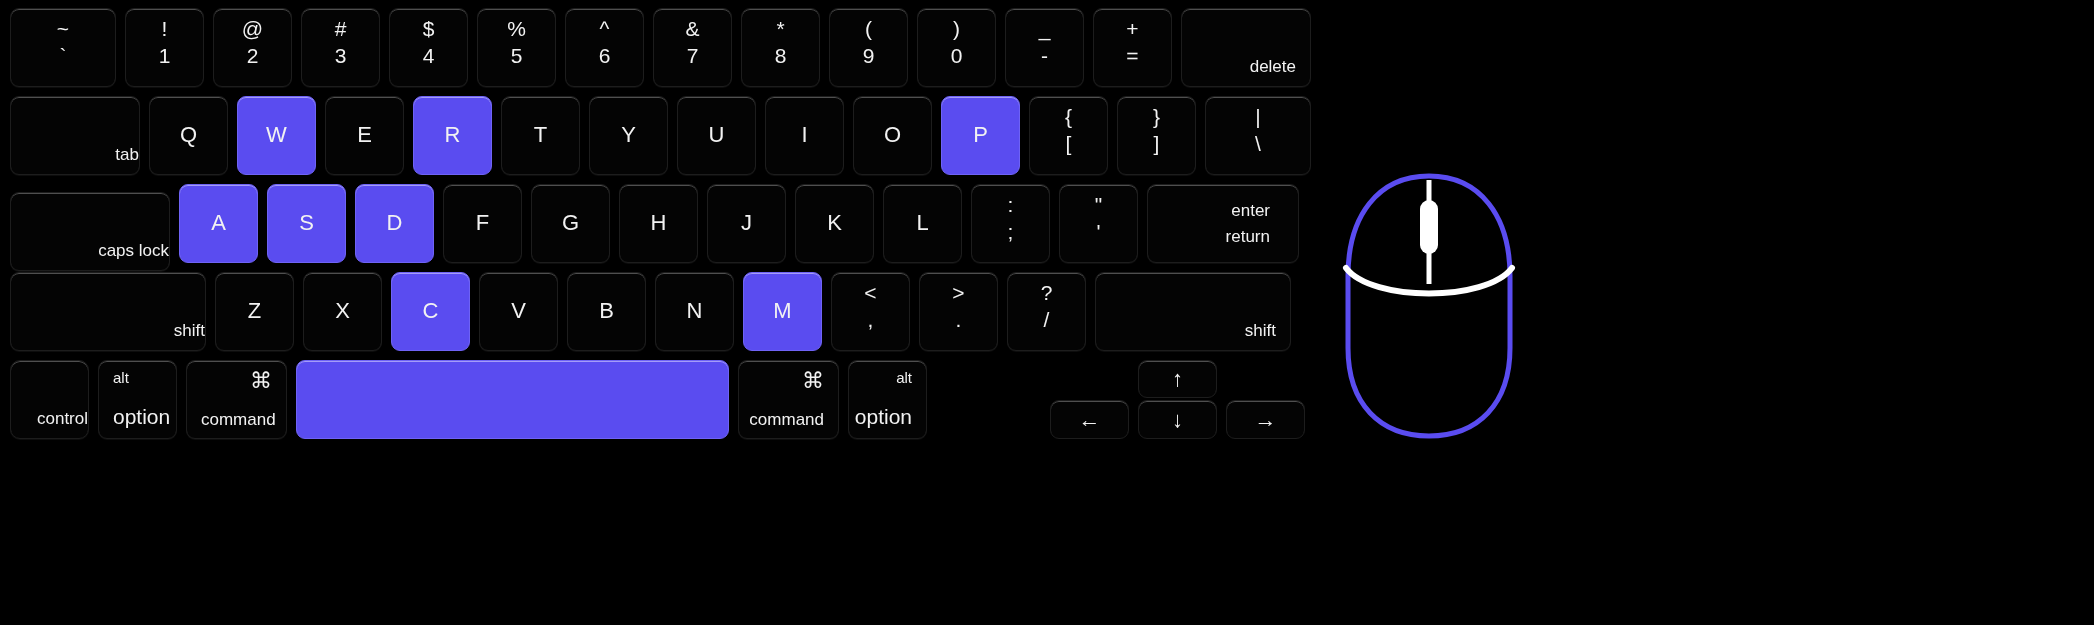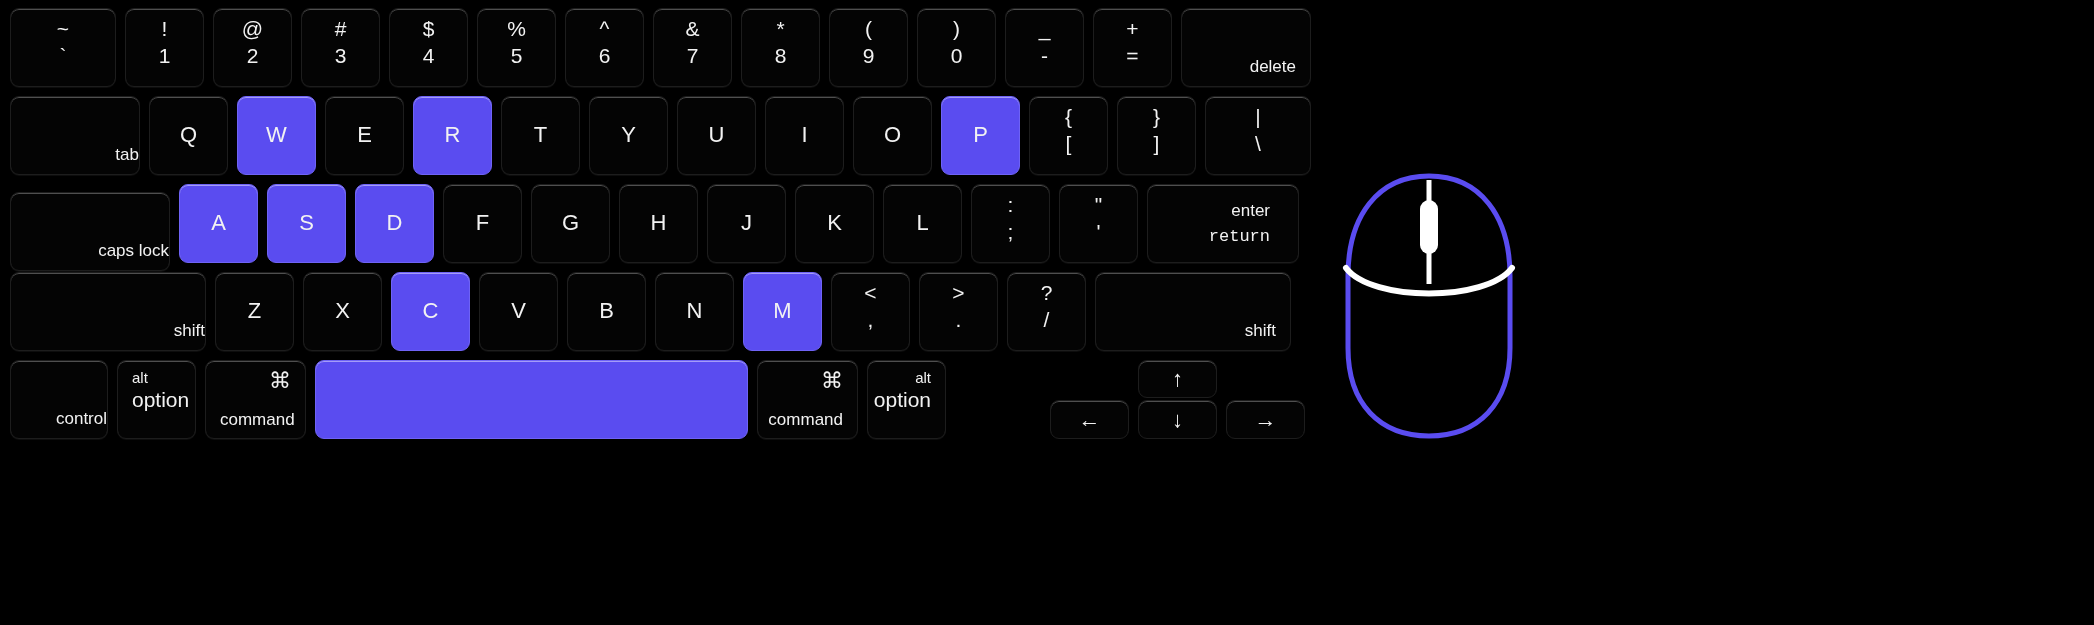--- a/index.html
+++ b/index.html
@@ -60,37 +60,37 @@
   .w1{width:79px;}
   .w-tilde{width:106px;}
   .w-delete{width:130px;}
   .w-tab{width:130px;}
   .w-backslash{width:106px;}
   .w-caps{width:160px;margin-top:8px;}
   .w-return{width:152px;}
   .w-shiftL{width:196px;}
   .w-shiftR{width:196px;}
   .w-fn{width:79px;}
-  .w-ctrl{width:98px;}
+  .w-ctrl{width:79px;border-radius:10px;}
   .w-opt{width:79px;}
   .w-cmd{width:101px;}
   .w-space{width:433px;}
 
   
   .key.retkey{align-items:flex-end;justify-content:center;padding-right:28px;font-size:17px;}
   .key.retkey .l1{margin-bottom:6px;color:#f2f2f2;}
-  .key.retkey .l2{color:#f2f2f2;font-family:Liberation Mono, monospace;}
+  .key.retkey .l2{color:#f2f2f2;}
 
   
   .key.cmdkey{justify-content:space-between;padding:9px 0 9px 0;}
   .key.cmdkey .sym{font-size:22px;line-height:1;align-self:flex-end;padding-right:14px;}
   .key.cmdkey .nm{font-size:17px;align-self:flex-start;padding-left:14px;}
   .key.cmdkey.rightal .sym{align-self:flex-end;padding-right:14px;}
   .key.cmdkey.rightal .nm{align-self:flex-end;padding-right:14px;}
-  .key.optkey{justify-content:space-between;padding:9px 0 26px 0;align-items:center;}
+  .key.optkey{justify-content:space-between;padding:9px 0 9px 0;align-items:center;}
   .key.optkey .sym{font-size:15px;align-self:flex-start;padding-left:14px;}
   .key.optkey .nm{font-size:21px;align-self:flex-start;padding-left:14px;}
   .key.optkey.rightal .sym{align-self:flex-end;padding-right:14px;}
   .key.optkey.rightal .nm{align-self:flex-end;padding-right:14px;}
 
   
   .arrows{position:absolute;left:1040px;top:352px;width:270px;height:79px;}
   .arrowkey{
     position:absolute;box-sizing:border-box;border-radius:9px;
     background:#040404;border:1px solid #1d1d1d;

